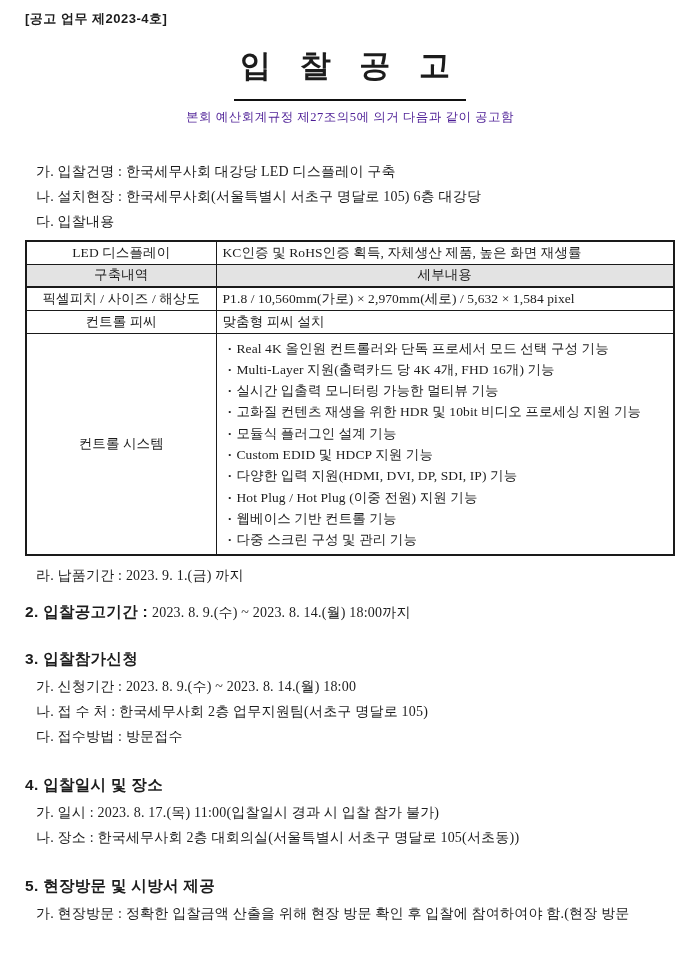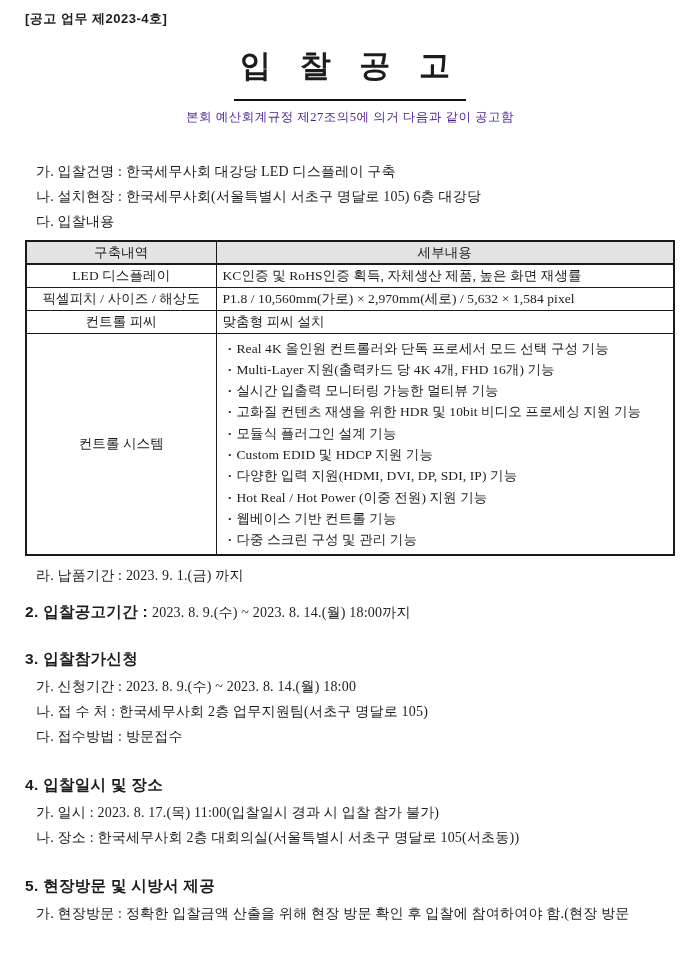--- a/index.html
+++ b/index.html
@@ -130,47 +130,47 @@
   <div class="sec" id="sec1">
     <ul class="item-list">
       <li>가. 입찰건명 : 한국세무사회 대강당 LED 디스플레이 구축</li>
       <li>나. 설치현장 : 한국세무사회(서울특별시 서초구 명달로 105) 6층 대강당</li>
       <li>다. 입찰내용</li>
     </ul>
 
     <table class="spec">
       <tbody>
           <tr>
+        <td class="label-cell">LED 디스플레이</td>
+        <td class="detail-cell">KC인증 및 RoHS인증 획득, 자체생산 제품, 높은 화면 재생률</td>
+      </tr>
+      <tr>
         <th class="label-col" style="width:190px;">구축내역</th>
         <th>세부내용</th>
-      </tr>
-      <tr>
-        <td class="label-cell">LED 디스플레이</td>
-        <td class="detail-cell">KC인증 및 RoHS인증 획득, 자체생산 제품, 높은 화면 재생률</td>
       </tr>
       <tr>
         <td class="label-cell">픽셀피치 / 사이즈 / 해상도</td>
         <td class="detail-cell">P1.8 / 10,560mm(가로) × 2,970mm(세로) / 5,632 × 1,584 pixel</td>
       </tr>
       <tr>
         <td class="label-cell">컨트롤 피씨</td>
         <td class="detail-cell">맞춤형 피씨 설치</td>
       </tr>
       <tr>
         <td class="label-cell">컨트롤 시스템</td>
         <td class="detail-cell">
           <ul class="bullet-list">
             <li>Real 4K 올인원 컨트롤러와 단독 프로세서 모드 선택 구성 기능</li>
             <li>Multi-Layer 지원(출력카드 당 4K 4개, FHD 16개) 기능</li>
             <li>실시간 입출력 모니터링 가능한 멀티뷰 기능</li>
             <li>고화질 컨텐츠 재생을 위한 HDR 및 10bit 비디오 프로세싱 지원 기능</li>
             <li>모듈식 플러그인 설계 기능</li>
             <li>Custom EDID 및 HDCP 지원 기능</li>
             <li>다양한 입력 지원(HDMI, DVI, DP, SDI, IP) 기능</li>
-            <li>Hot Real / Hot Power (이중 전원) 지원 기능</li>
+            <li>Hot Plug / Hot Plug (이중 전원) 지원 기능</li>
             <li>웹베이스 기반 컨트롤 기능</li>
             <li>다중 스크린 구성 및 관리 기능</li>
           </ul>
         </td>
       </tr>
     </tbody>
       </table>
 
     <ul class="item-list after-items">
       <li>라. 납품기간 : 2023. 9. 1.(금) 까지</li>

